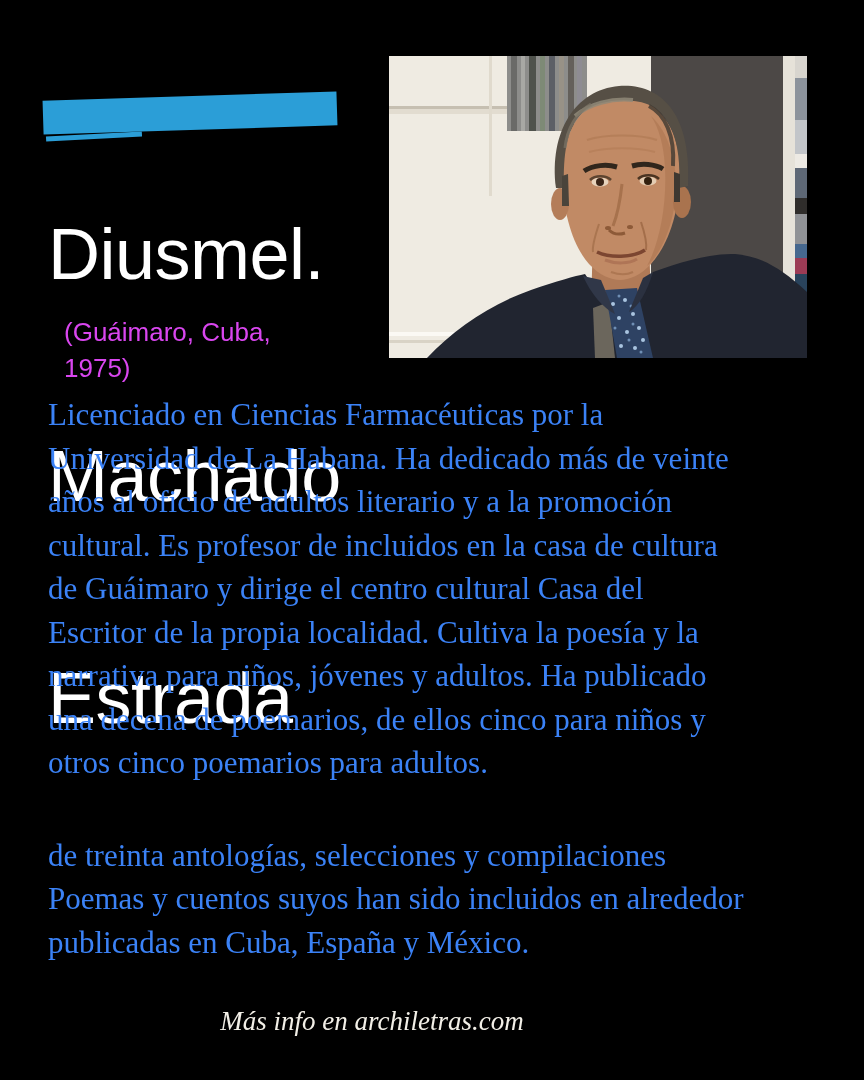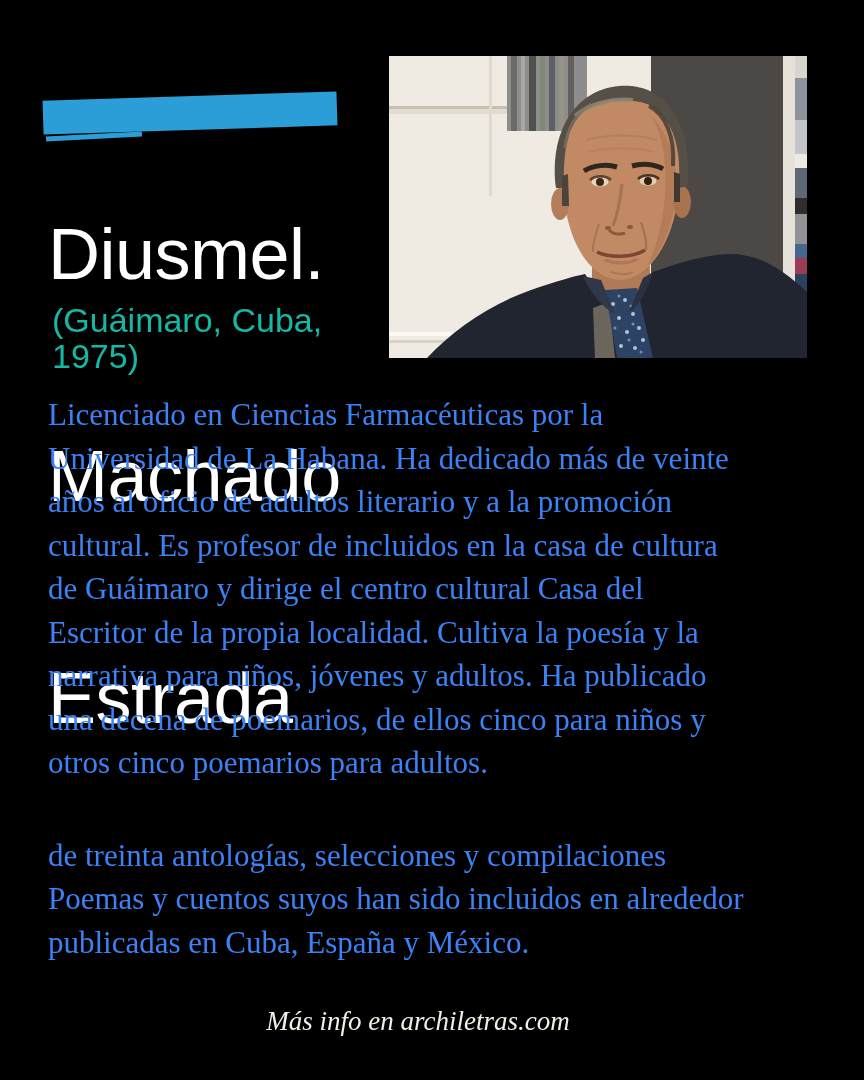--- a/index.html
+++ b/index.html
@@ -25,23 +25,23 @@
     background:#2B9ED7;
   }
   h1.author-name{
     position:absolute;left:48px;top:69px;margin:0;
     font-size:72px;line-height:74px;font-weight:normal;
     color:#FFFFFF;letter-spacing:-0.5px;
     white-space:pre;
   }
   h1.author-name span{display:block;}
   .origin{
-    position:absolute;left:48px;top:298px;margin:4px;
-    font-size:34px;line-height:36px;font-weight:400;
-    color:#14b8a6;
+    position:absolute;left:48px;top:298px;margin:16px;
+    font-size:26px;line-height:36px;font-weight:400;
+    color:#d946ef;
   }
   .origin span{display:block;}
   
   figure.photo{
     position:absolute;left:389px;top:56px;margin:0;
     width:418px;height:302px;overflow:hidden;
   }
   figure.photo svg{display:block;width:418px;height:302px;}
   
   .bio{
@@ -57,21 +57,20 @@
     white-space:nowrap;
   }
   
   .footer-note{
     position:absolute;left:0;top:1006px;width:744px;margin:0;
     text-align:center;
     font-family:"Liberation Serif", serif;
     font-style:italic;
     font-size:27px;line-height:31px;
     color:#F2EFE7;
-    padding-left:46px;
   }
 </style>
 </head>
 <body>
 
 <main class="page">
 
   <header>
     <div class="highlight-bar" style="background-color: rgb(43, 158, 215);"></div>
     <div class="highlight-sliver" style="background-color: rgb(43, 158, 215);"></div>

